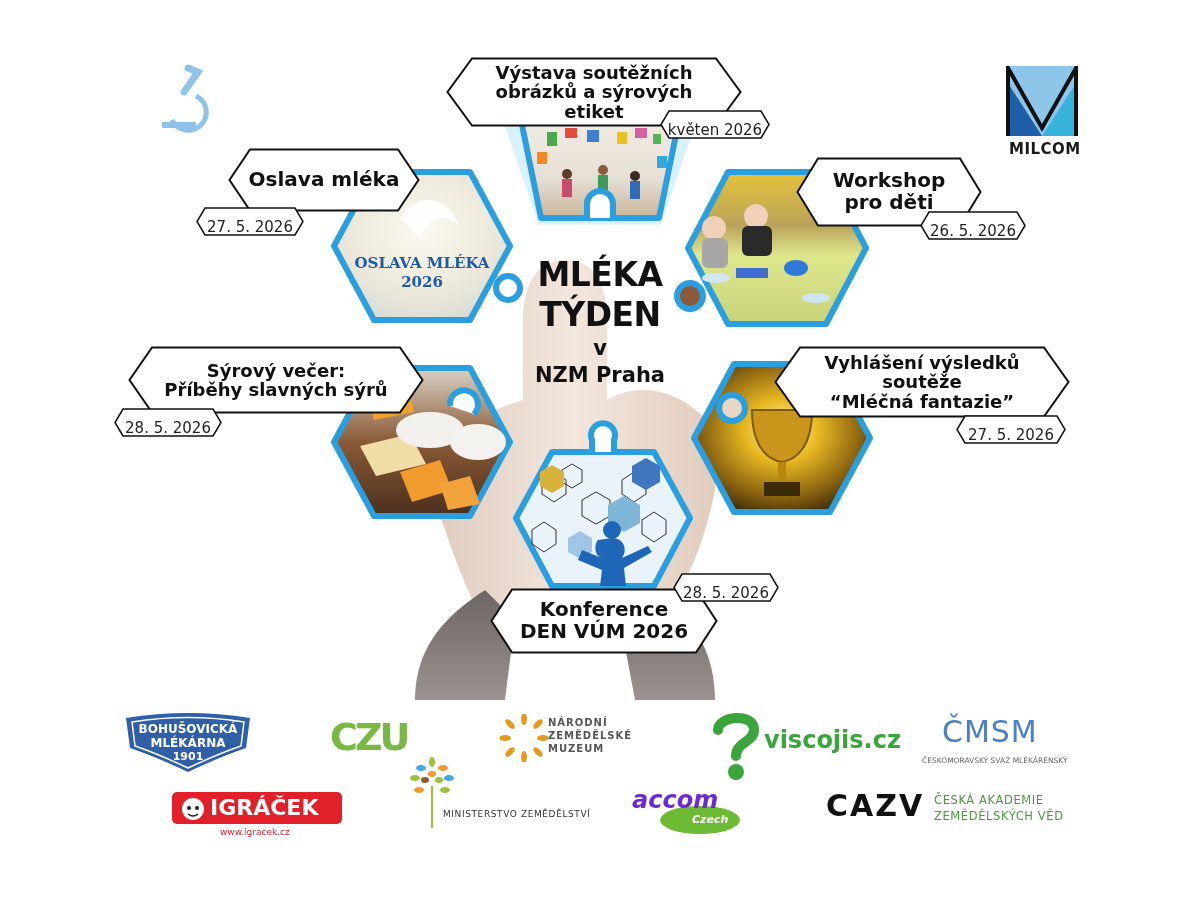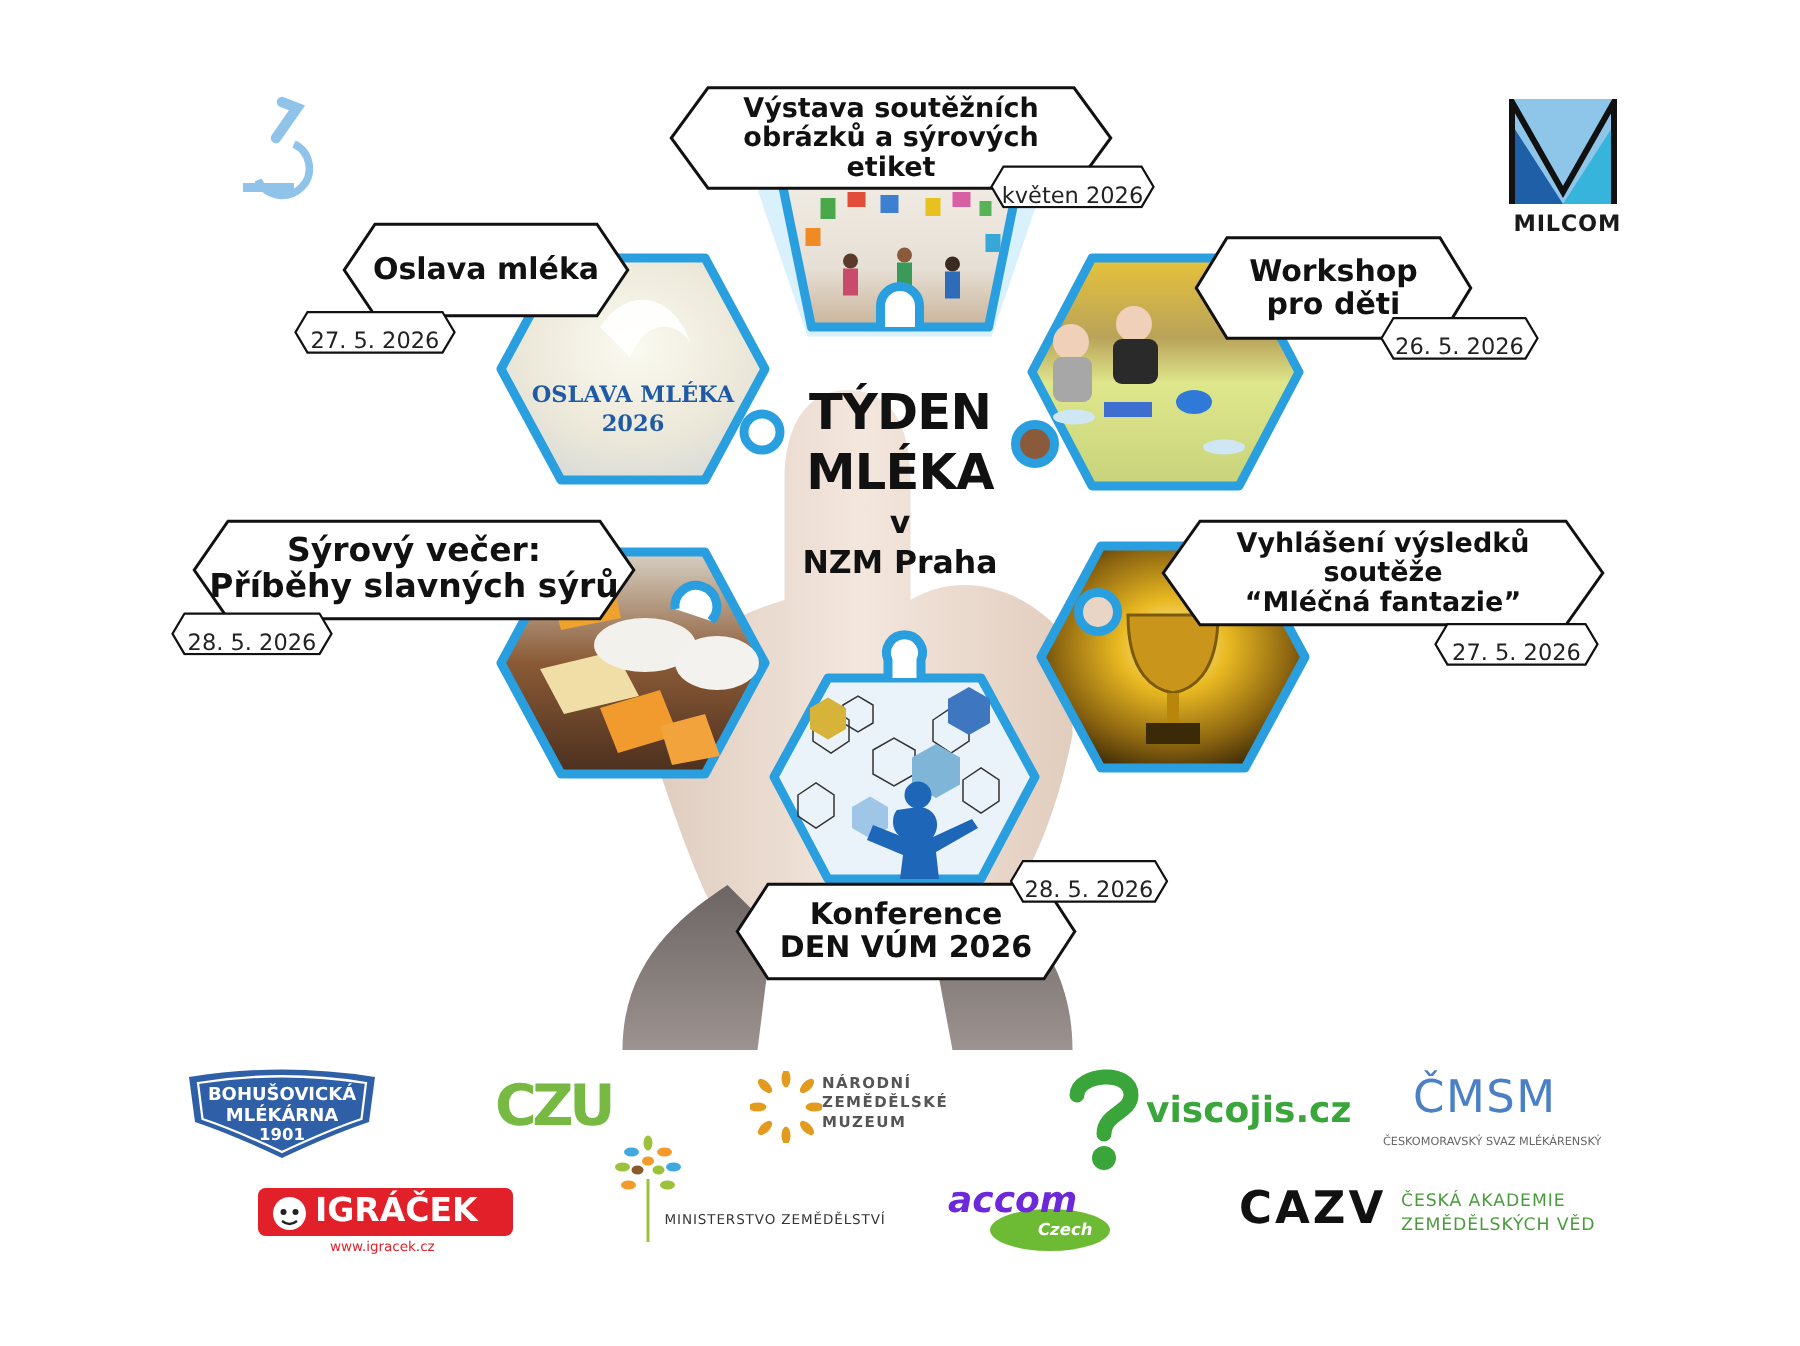--- a/index.html
+++ b/index.html
@@ -193,22 +193,22 @@
     <polygon points="96,95 112,86 128,95 128,113 112,122 96,113" fill="#7fb6d8"></polygon>
     <polygon points="120,56 134,48 148,56 148,72 134,80 120,72" fill="#3f76c0"></polygon>
     <polygon points="28,62 40,55 52,62 52,76 40,83 28,76" fill="#d7b33a"></polygon>
     <polygon points="56,128 68,121 80,128 80,142 68,149 56,142" fill="#9fc6e6"></polygon>
     <path d="M86 130 C82 134 82 146 90 148 L70 140 L66 150 L90 160 L88 176 L114 176 L112 158 L140 142 L136 136 L110 148 C116 140 112 128 100 128 Z" fill="#1e66b8"></path>
     <circle cx="100" cy="120" r="9" fill="#1e66b8"></circle>
   </svg>
 </div>
 
 <div class="center-title">
+  <span class="big">MLÉKA</span>
   <span class="big">TÝDEN</span>
-  <span class="big">MLÉKA</span>
   <span class="small">v</span>
   <span class="small">NZM Praha</span>
 </div>
 
 <div class="label" style="left:446px; top:57px; width:296px; height:70px; font-size:18px;">
   <svg width="296" height="70" viewBox="0 0 296 70">
       <polygon points="26,1.5 270,1.5 294.5,35 270,68.5 26,68.5 1.5,35" fill="#fff" stroke="#111" stroke-width="2"></polygon>
     </svg>
   <span>Výstava soutěžních
 obrázků a sýrových
@@ -241,21 +241,21 @@
   <span>Workshop
 pro děti</span>
 </div>
 <div class="date" style="left:920px; top:211px; width:106px; height:29px;">
   <svg width="106" height="29" viewBox="0 0 106 29">
       <polygon points="9,1 97,1 105,14.5 97,28 9,28 1,14.5" fill="#fff" stroke="#111" stroke-width="1.5"></polygon>
     </svg>
   <span>26. 5. 2026</span>
 </div>
 
-<div class="label" style="left:128px; top:346px; width:296px; height:68px; font-size:22px;">
+<div class="label" style="left:128px; top:346px; width:296px; height:68px; font-size:18px;">
   <svg width="296" height="68" viewBox="0 0 296 68">
       <polygon points="24,1.5 272,1.5 294.5,34 272,66.5 24,66.5 1.5,34" fill="#fff" stroke="#111" stroke-width="2"></polygon>
     </svg>
   <span>Sýrový večer:
 Příběhy slavných sýrů</span>
 </div>
 <div class="date" style="left:114px; top:408px; width:108px; height:29px;">
   <svg width="108" height="29" viewBox="0 0 108 29">
       <polygon points="9,1 99,1 107,14.5 99,28 9,28 1,14.5" fill="#fff" stroke="#111" stroke-width="1.5"></polygon>
     </svg>

